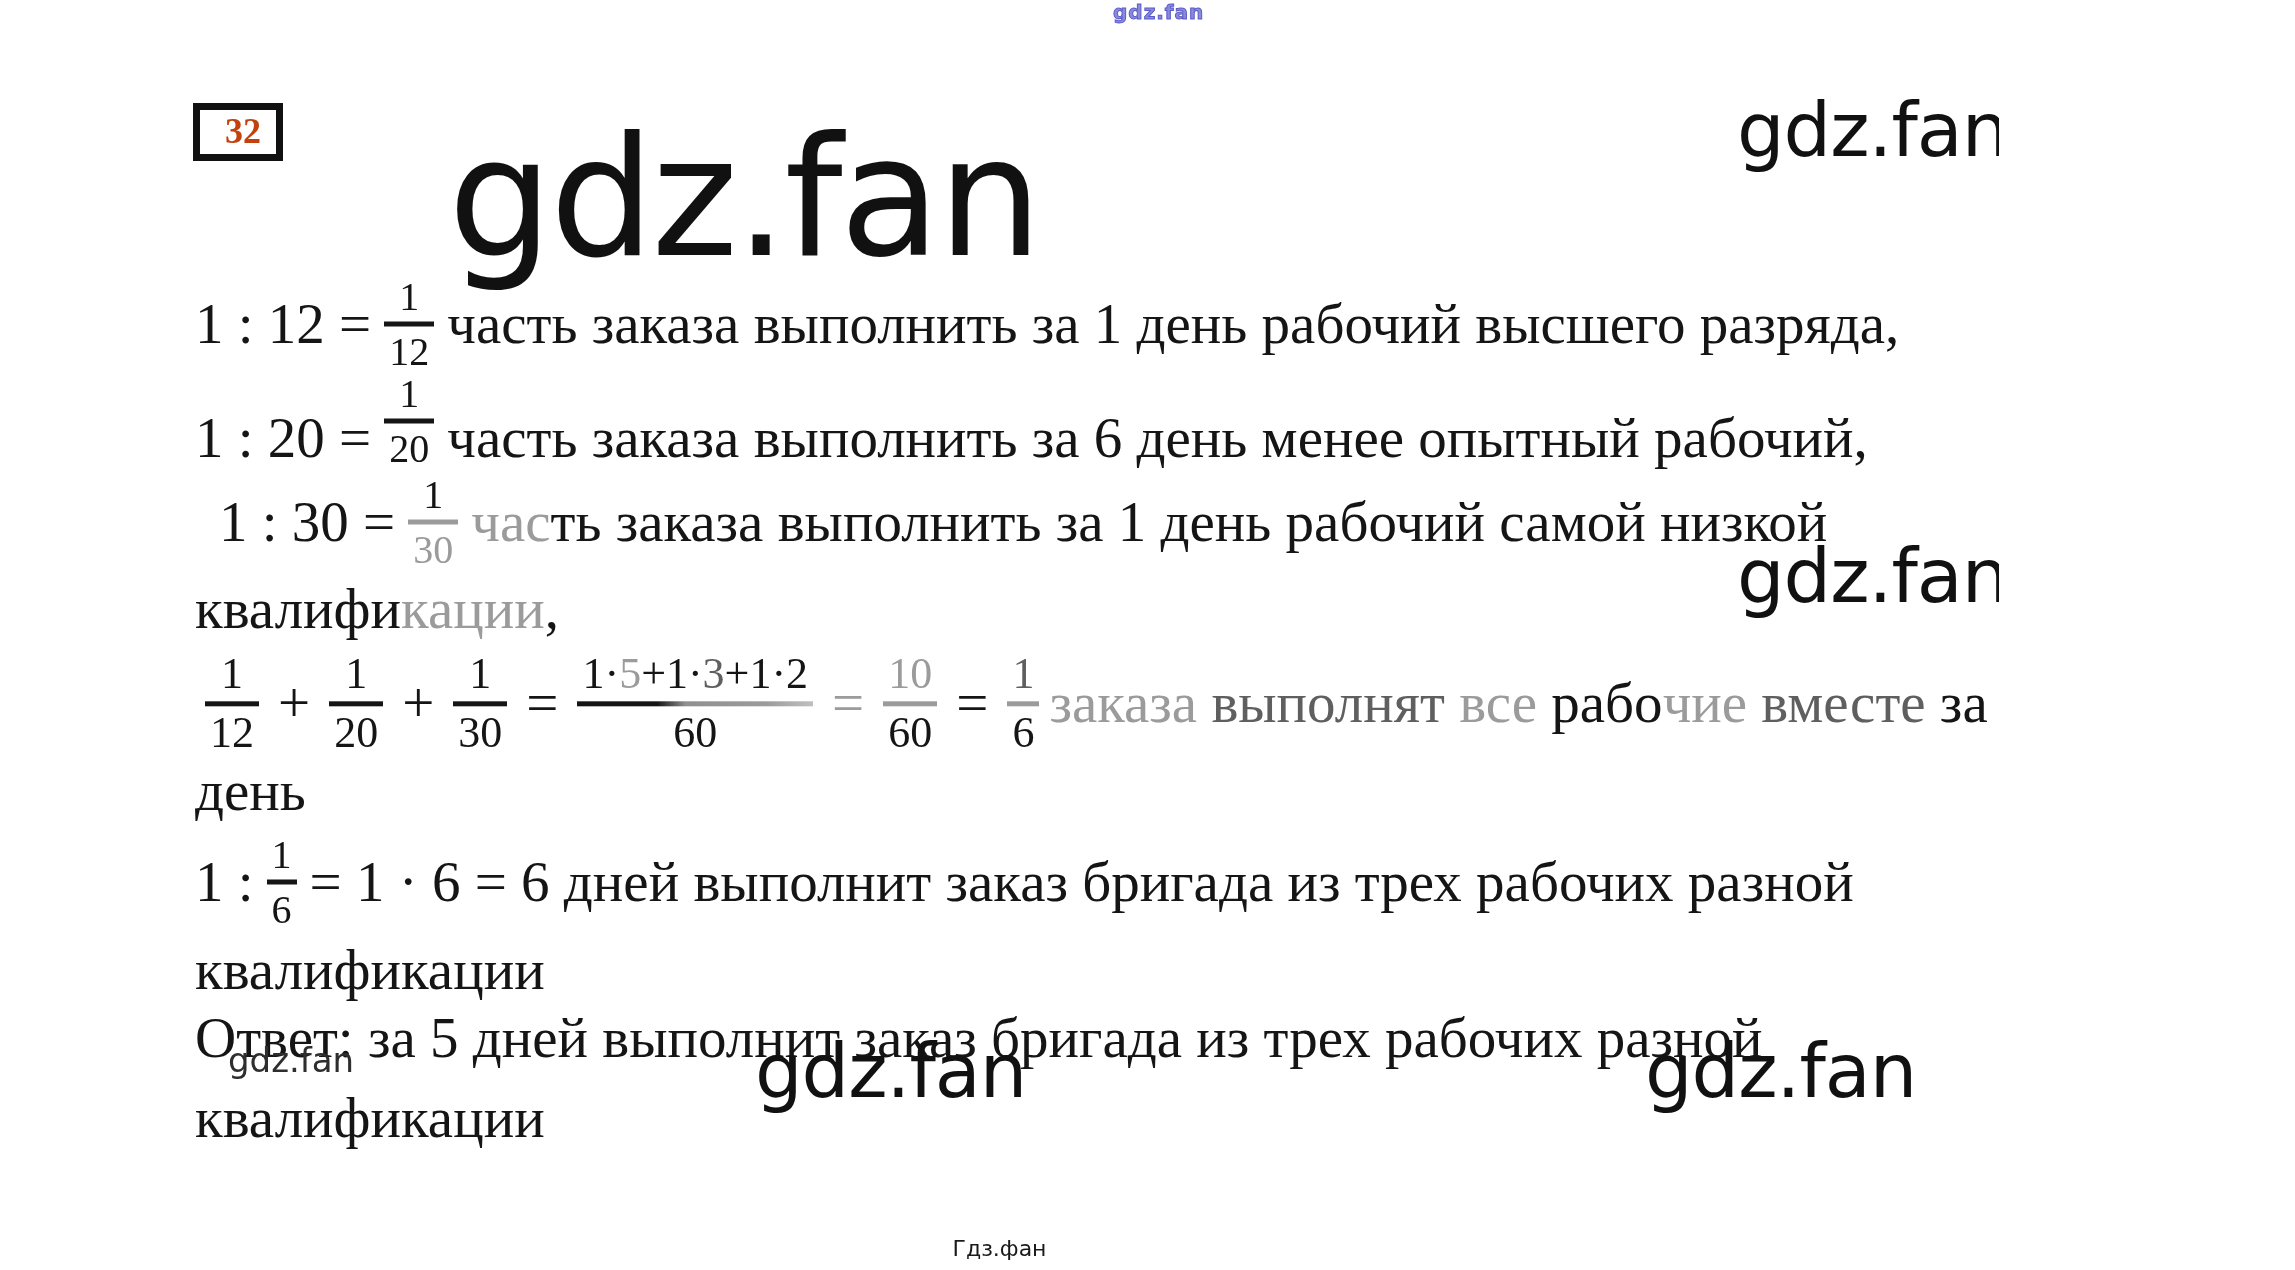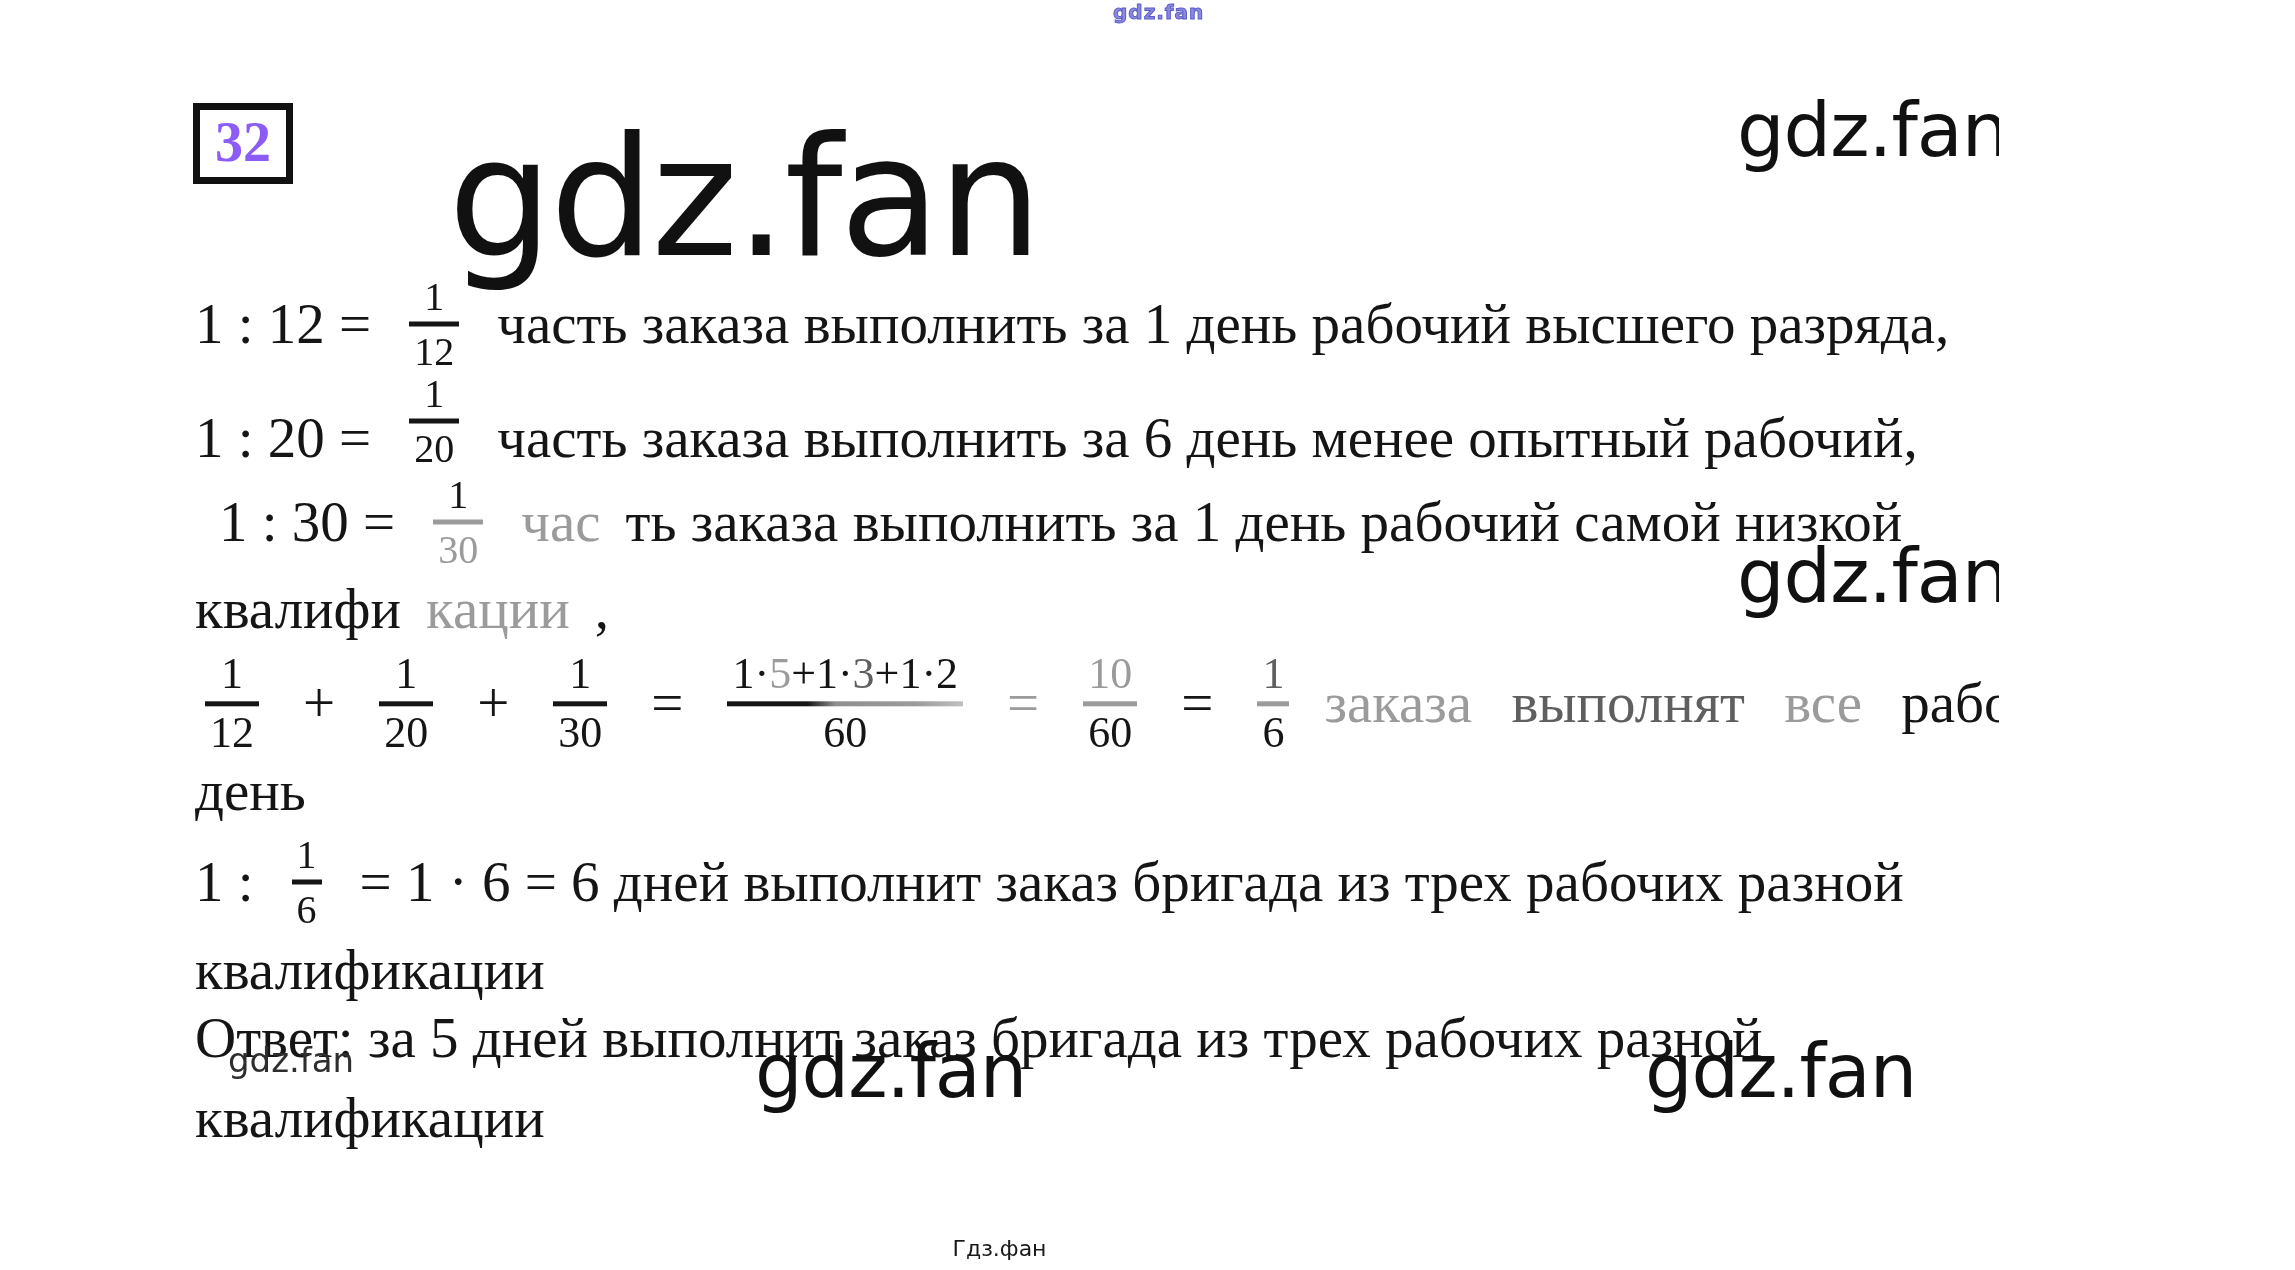--- a/index.html
+++ b/index.html
@@ -4,39 +4,39 @@
 <style>
   * { margin:0; padding:0; box-sizing:border-box; }
   html,body { background:#ffffff; }
   .page {
     position:relative; width:1999px; height:1270px; background:#ffffff; overflow:hidden;
     font-family:"Liberation Serif","DejaVu Serif",serif; color:#151515;
   }
   
   .line {
     position:absolute; left:195px; display:flex; align-items:center;
-    white-space:pre; font-size:57px; transform:translateY(-50%); line-height:1.1;gap:25px;
+    white-space:pre; font-size:57px; transform:translateY(-50%); line-height:1.1;
   }
   .t { white-space:pre; }
   .g { color:#9b9b9b; }
   .m { color:#5f5f5f; }
   .op { margin:0 9px; }
   .frac { display:inline-flex; flex-direction:column; align-items:center; line-height:1.05; margin:0 13px; text-align:center; }
   .frac .num, .frac .den { padding:0 5px; }
   .frac .bar { align-self:stretch; height:5px; background:#151515; margin:4px 0; }
   .f40 { font-size:40px; }
   .f44 { font-size:44px; }
   .gbar .bar { background:#9b9b9b; }
   .gradbar .bar { background:linear-gradient(90deg,#151515 0%,#151515 34%,#8f8f8f 46%,#9b9b9b 80%,#c0c0c0 100%); }
   .numrow { display:flex; }
   
   .numbox {
     position:absolute; left:193px; top:103px; border:7px solid #111;
-    padding:1px 15px 3px 15px; font-weight:bold; font-size:56px; line-height:1.12;
-    font-family:"Liberation Serif",serif; color:#8b5cf6;
+    padding:1px 15px 3px 25px; font-weight:bold; font-size:36px; line-height:1.12;
+    font-family:"Liberation Serif",serif; color:#c2410c;
   }
   
   .wm { position:absolute; font-family:"DejaVu Sans","Liberation Sans",sans-serif; color:#111; line-height:1; white-space:pre; }
   .wm-blue { left:1113px; top:2px; font-size:20px; font-weight:bold; color:#8a8ad8; -webkit-text-stroke:1px #5a5acb; letter-spacing:1px; }
   .wm-big { left:448px; top:116px; font-size:165px; letter-spacing:-3px; }
   .wm-tr { left:1737px; top:93px; font-size:75px; letter-spacing:-1px; }
   .wm-mr { left:1737px; top:539px; font-size:75px; letter-spacing:-1px; }
   .wm-bc { left:755px; top:1034px; font-size:75px; letter-spacing:-1px; }
   .wm-br { left:1645px; top:1034px; font-size:75px; letter-spacing:-1px; }
   .wm-sm { left:228px; top:1043px; font-size:34px; color:#2e2e2e; letter-spacing:0; }

